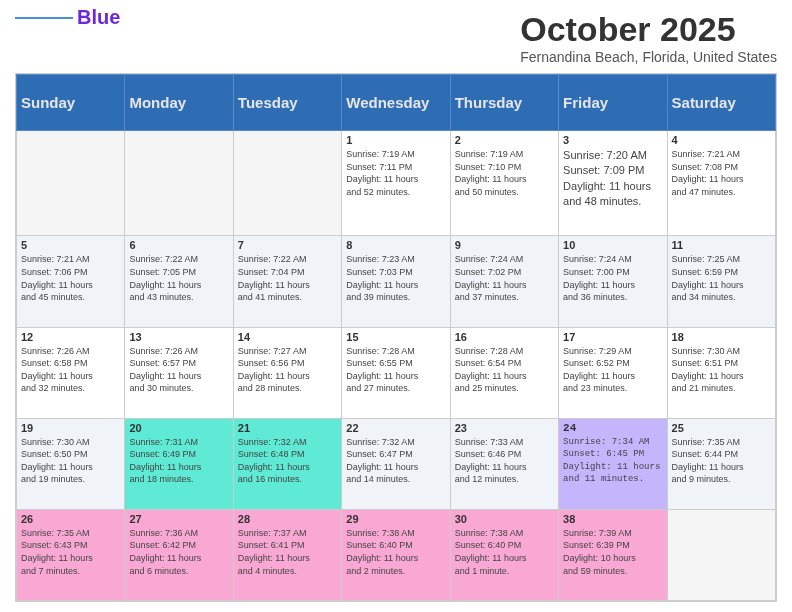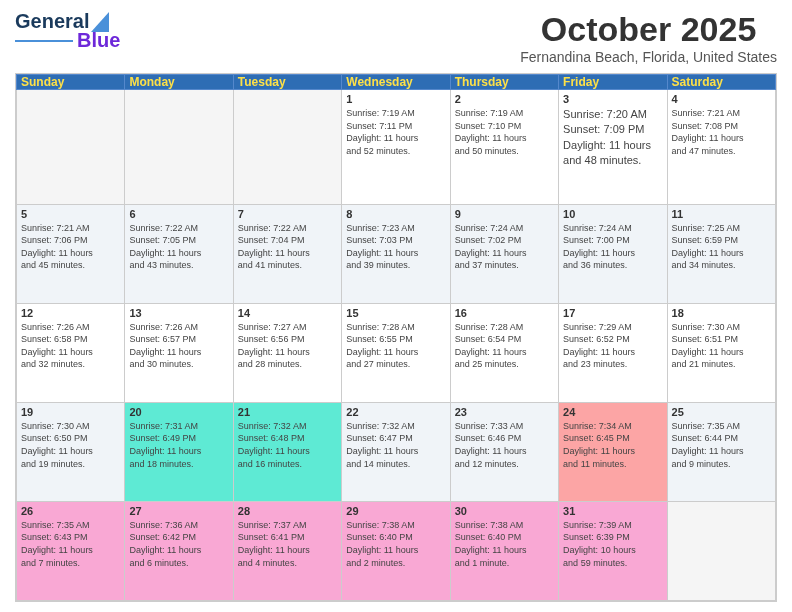--- a/index.html
+++ b/index.html
@@ -22,40 +22,40 @@
       justify-content: space-between;
       align-items: flex-start;
       margin-bottom: 8px;
     }
     .logo {
       display: flex;
       flex-direction: column;
       align-items: flex-start;
     }
     .title-section {
-      text-align: center;
+      text-align: left;
     }
     .calendar {
       flex: 1;
       border: 1px solid #ccc;
       border-collapse: collapse;
       width: 100%;
       table-layout: fixed;
     }
     .calendar table {
       width: 100%;
       height: 100%;
       border-collapse: collapse;
     }
     .calendar thead th {
       background-color: #2e6db4;
-      color: #fde047;
-      font-size: 12px;
+      color: #e5e5e5;
+      font-size: 15px;
       font-weight: bold;
-      padding: 0 4px;
+      padding: 19px 4px;
       text-align: left;
       border: 1px solid #5588cc;
     }
     .calendar tbody td {
       vertical-align: top;
       border: 1px solid #ccc;
       padding: 3px 4px;
       font-size: 9.5px;
       color: #333;
       width: calc(100%/7);
@@ -72,26 +72,20 @@
       color: #444;
       line-height: 1.4;
     }
   </style>
 </head>
 <body>
 
 <div class="page">
   <div class="header">
     <div class="logo">
-      <div style="display:flex; align-items:center;">
-        <span style="font-size:20px; font-weight:bold; color:#1a3a5c;">General</span>
-        <svg width="18" height="20" viewBox="0 0 18 20" style="margin-left:2px;">
-          <polygon points="0,20 18,20 18,0" fill="#4a90d9"></polygon>
-        </svg>
-      </div>
       <div style="display:flex; align-items:center; margin-top:-4px;">
         <div style="width:58px; height:2px; background:#4a90d9; margin-right:4px;"></div>
         <span style="font-size:20px; font-weight:bold; color:#6d28d9;">Blue</span>
       </div>
     </div>
     <div class="title-section">
       <div style="font-size:34px; font-weight:bold; color:#333;">October 2025</div>
       <div style="font-size:14px; color:#555;">Fernandina Beach, Florida, United States</div>
     </div>
   </div>
@@ -205,21 +199,21 @@
               <div class="day-info" style="font-size: 9px; line-height: 1.4; color: rgb(68, 68, 68);">Sunrise: 7:32 AM<br>Sunset: 6:48 PM<br>Daylight: 11 hours<br>and 16 minutes.</div>
             </td>
             <td style="background: rgb(240, 244, 248);">
               <span class="day-number">22</span>
               <div class="day-info" style="font-size: 9px; line-height: 1.4; color: rgb(68, 68, 68);">Sunrise: 7:32 AM<br>Sunset: 6:47 PM<br>Daylight: 11 hours<br>and 14 minutes.</div>
             </td>
             <td style="background: rgb(240, 244, 248);">
               <span class="day-number">23</span>
               <div class="day-info" style="font-size: 9px; line-height: 1.4; color: rgb(68, 68, 68);">Sunrise: 7:33 AM<br>Sunset: 6:46 PM<br>Daylight: 11 hours<br>and 12 minutes.</div>
             </td>
-            <td style="background: #fca5a5;">
+            <td style="background: #c4b5fd; font-family: Liberation Mono, monospace;">
               <span class="day-number">24</span>
               <div class="day-info" style="font-size: 9px; line-height: 1.4; color: rgb(68, 68, 68);">Sunrise: 7:34 AM<br>Sunset: 6:45 PM<br>Daylight: 11 hours<br>and 11 minutes.</div>
             </td>
             <td style="background: rgb(240, 244, 248);">
               <span class="day-number">25</span>
               <div class="day-info" style="font-size: 9px; line-height: 1.4; color: rgb(68, 68, 68);">Sunrise: 7:35 AM<br>Sunset: 6:44 PM<br>Daylight: 11 hours<br>and 9 minutes.</div>
             </td>
           </tr>
           <tr style="background: #f9a8d4;">
             <td>
@@ -236,21 +230,21 @@
             </td>
             <td>
               <span class="day-number">29</span>
               <div class="day-info" style="font-size: 9px; line-height: 1.4; color: rgb(68, 68, 68);">Sunrise: 7:38 AM<br>Sunset: 6:40 PM<br>Daylight: 11 hours<br>and 2 minutes.</div>
             </td>
             <td>
               <span class="day-number">30</span>
               <div class="day-info" style="font-size: 9px; line-height: 1.4; color: rgb(68, 68, 68);">Sunrise: 7:38 AM<br>Sunset: 6:40 PM<br>Daylight: 11 hours<br>and 1 minute.</div>
             </td>
             <td>
-              <span class="day-number">31</span>
+              <span class="day-number">38</span>
               <div class="day-info" style="font-size: 9px; line-height: 1.4; color: rgb(68, 68, 68);">Sunrise: 7:39 AM<br>Sunset: 6:39 PM<br>Daylight: 10 hours<br>and 59 minutes.</div>
             </td>
             <td style="background: rgb(245, 245, 245);"></td>
           </tr>
         </tbody>
     </table>
   </div>
 </div>
 
 </body></html>

